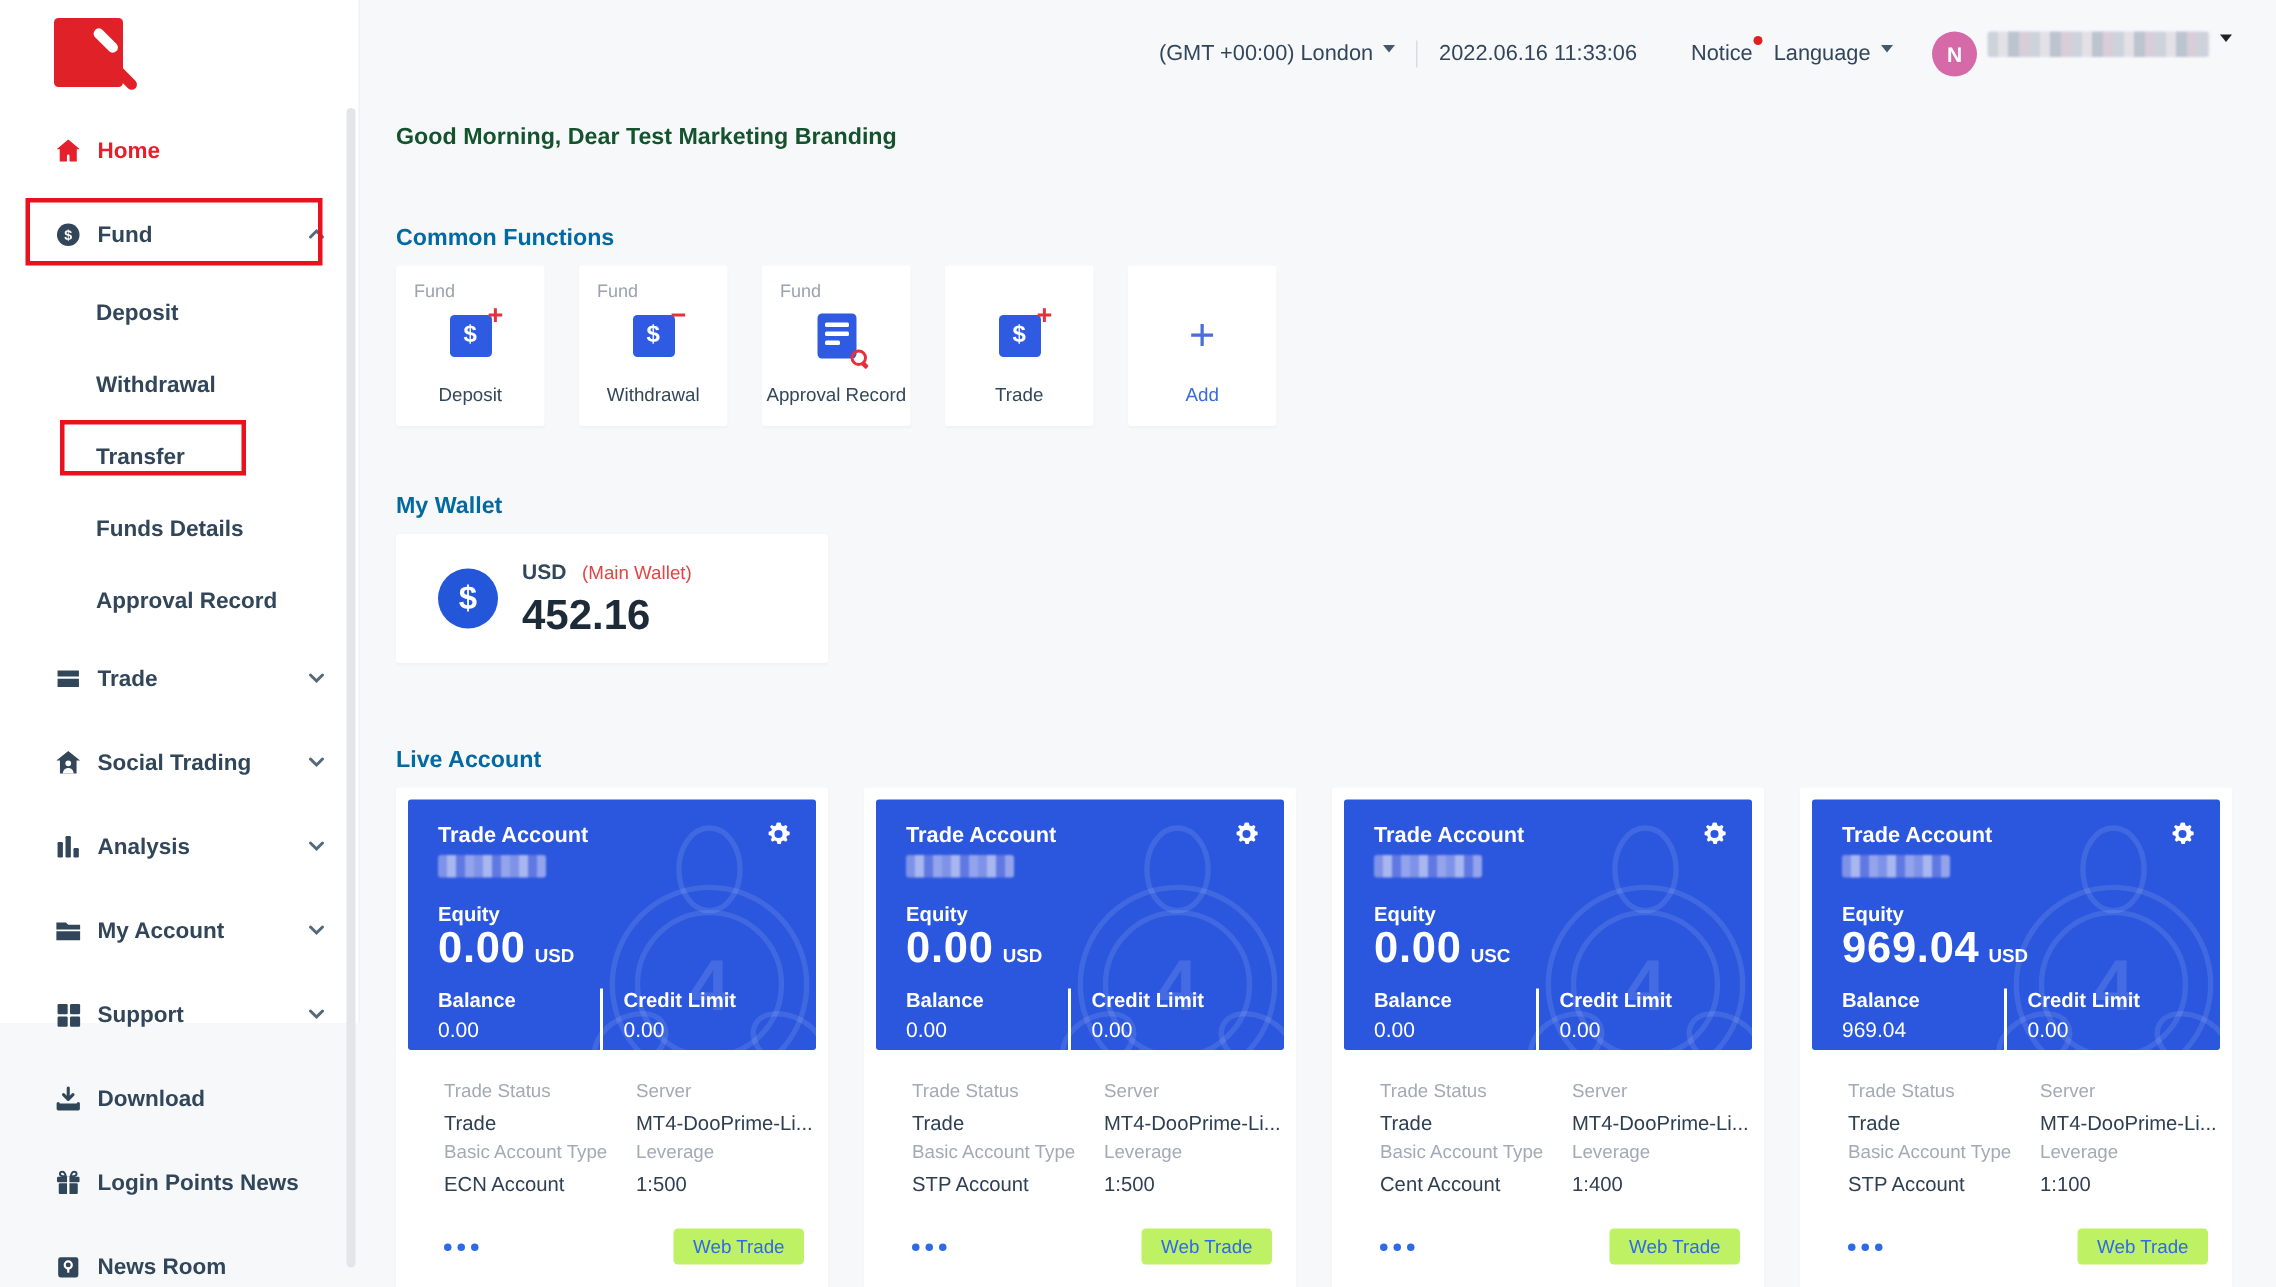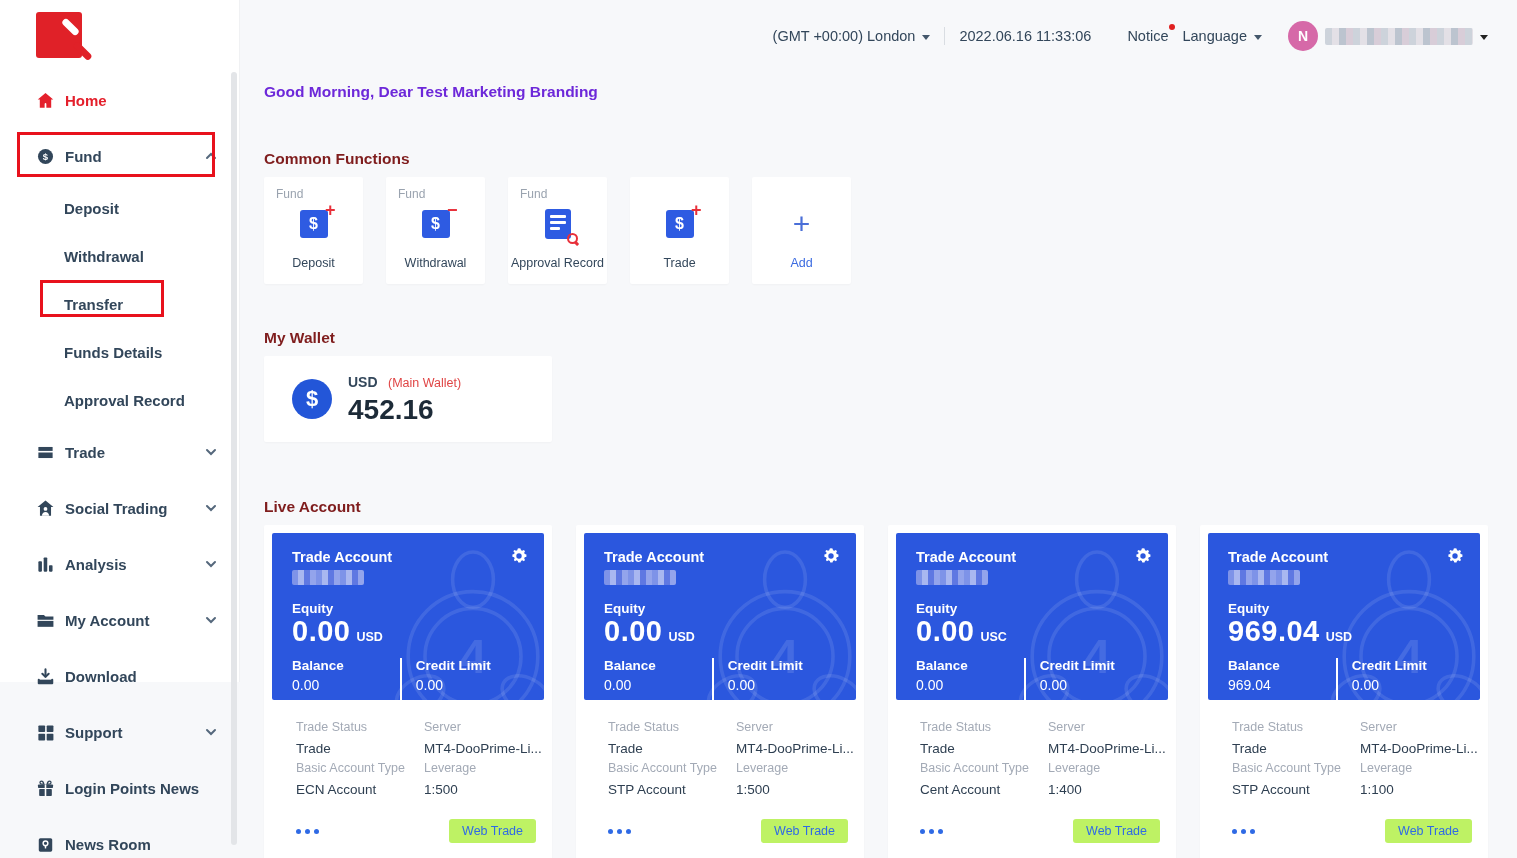--- a/index.html
+++ b/index.html
@@ -26,38 +26,38 @@
   .scroll-thumb { position:absolute; right:2px; top:72px; width:6px; height:773px;
     background:#e3e5e8; border-radius:3px; }
   .ann-box { position:absolute; border:3px solid #e8111c; pointer-events:none; }
   .ann-fund { left:17px; top:132px; width:198px; height:45px; }
   .ann-transfer { left:40px; top:280px; width:124px; height:37px; }
 
   
   .main { flex:1; position:relative; padding:0 29px 0 24px; }
   .topbar { height:72px; display:flex; align-items:center; justify-content:flex-end;
     gap:14px; font-size:14.5px; color:#32465a; padding-right:0; }
-  .tb-group { display:flex; align-items:center; gap:7px; cursor:pointer; }
+  .tb-group { display:flex; align-items:flex-start; gap:7px; cursor:pointer; }
   .caret { width:0; height:0; border-left:4.5px solid transparent; border-right:4.5px solid transparent;
     border-top:5.5px solid #44576b; margin-top:2px; }
   .tb-sep { width:1px; height:18px; background:#d9dde2; }
   .notice { position:relative; cursor:pointer; }
   .notice .dot { position:absolute; top:-4px; right:-7px; width:6px; height:6px;
     background:#e02020; border-radius:50%; }
   .avatar { width:30px; height:30px; border-radius:50%; background:#d669a8; color:#fff;
     display:flex; align-items:center; justify-content:center; font-size:14px; font-weight:700; }
   .mosaic { display:inline-block; border-radius:2px;
     background:repeating-linear-gradient(90deg,#cdd3db 0 7px,#e3e0e6 7px 14px,#bcc4cf 14px 21px,#d8cdd8 21px 28px);
     filter:blur(0.6px); }
   .mosaic.name { width:148px; height:17px; }
   .mosaic.acct { width:72px; height:15px; margin-top:5px;
     background:repeating-linear-gradient(90deg,#7e93e8 0 6px,#a9b7f0 6px 12px,#5f78e2 12px 18px,#93a4ec 18px 24px); }
 
-  .greeting { margin-top:11px; font-size:15.5px; font-weight:700; color:#6d28d9; }
-  .sec-title { font-size:15.5px; font-weight:700; color:#7f1d1d; }
+  .greeting { margin-top:11px; font-size:15.5px; font-weight:700; color:#14532d; }
+  .sec-title { font-size:15.5px; font-weight:700; color:#0369a1; }
   .sec-title.cf { margin-top:49px; }
   .sec-title.mw { margin-top:45px; }
   .sec-title.la { margin-top:56px; }
 
   
   .fn-row { display:flex; gap:23px; margin-top:9px; }
   .fn-card { width:99px; height:107px; background:#fff; border-radius:2px; position:relative;
     box-shadow:0 1px 2px rgba(0,0,0,0.03); cursor:pointer; padding-top:6px; }
   .fn-tag { font-size:12px; color:#9aa3af; margin:4px 0 0 12px; height:14px; }
   .fn-icon-wrap { height:46px; display:flex; align-items:center; justify-content:center; position:relative; }
@@ -220,44 +220,44 @@
       <span>My Account</span>
       <span class="chev">
         <svg width="12" height="8" viewBox="0 0 12 8" fill="none" stroke="#55687c" stroke-width="2" stroke-linecap="round">
             <path d="M2 2l4 4 4-4"></path>
           </svg>
       </span>
     </div>
 
     <div class="nav-item">
       <span class="nicon">
-        <svg viewBox="0 0 24 24" fill="none" stroke="#32465a" stroke-width="2.6" stroke-linecap="round" stroke-linejoin="round">
-            <path d="M12 3v9"></path>
-            <path d="M8 8.5 12 12.5 16 8.5"></path>
-            <path d="M3.5 16v4.5h17V16" fill="#32465a" stroke="#32465a"></path>
-          </svg>
-      </span>
-      <span>Download</span>
-    </div>
-
-    <div class="nav-item">
-      <span class="nicon">
         <svg viewBox="0 0 24 24" fill="#32465a">
             <rect x="3" y="3" width="8.5" height="8.5" rx="1"></rect>
             <rect x="13.5" y="3" width="8.5" height="8.5" rx="1"></rect>
             <rect x="3" y="13.5" width="8.5" height="8.5" rx="1"></rect>
             <rect x="13.5" y="13.5" width="8.5" height="8.5" rx="1"></rect>
           </svg>
       </span>
       <span>Support</span>
       <span class="chev">
         <svg width="12" height="8" viewBox="0 0 12 8" fill="none" stroke="#55687c" stroke-width="2" stroke-linecap="round">
             <path d="M2 2l4 4 4-4"></path>
           </svg>
       </span>
+    </div>
+
+    <div class="nav-item">
+      <span class="nicon">
+        <svg viewBox="0 0 24 24" fill="none" stroke="#32465a" stroke-width="2.6" stroke-linecap="round" stroke-linejoin="round">
+            <path d="M12 3v9"></path>
+            <path d="M8 8.5 12 12.5 16 8.5"></path>
+            <path d="M3.5 16v4.5h17V16" fill="#32465a" stroke="#32465a"></path>
+          </svg>
+      </span>
+      <span>Download</span>
     </div>
 
     <div class="nav-item">
       <span class="nicon">
         <svg viewBox="0 0 24 24" fill="#32465a">
             <rect x="2.5" y="7" width="19" height="4.5" rx="1"></rect>
             <rect x="4" y="12.5" width="16" height="9" rx="1"></rect>
             <rect x="11" y="7" width="2" height="14.5" fill="#fff"></rect>
             <path d="M7.5 6.5c-1.5 0-2.5-1-2.5-2s1-1.8 2-1.8c1.4 0 2.4 1.4 3 3.8zm9 0c1.5 0 2.5-1 2.5-2s-1-1.8-2-1.8c-1.4 0-2.4 1.4-3 3.8z" fill="none" stroke="#32465a" stroke-width="1.6"></path>
           </svg>

